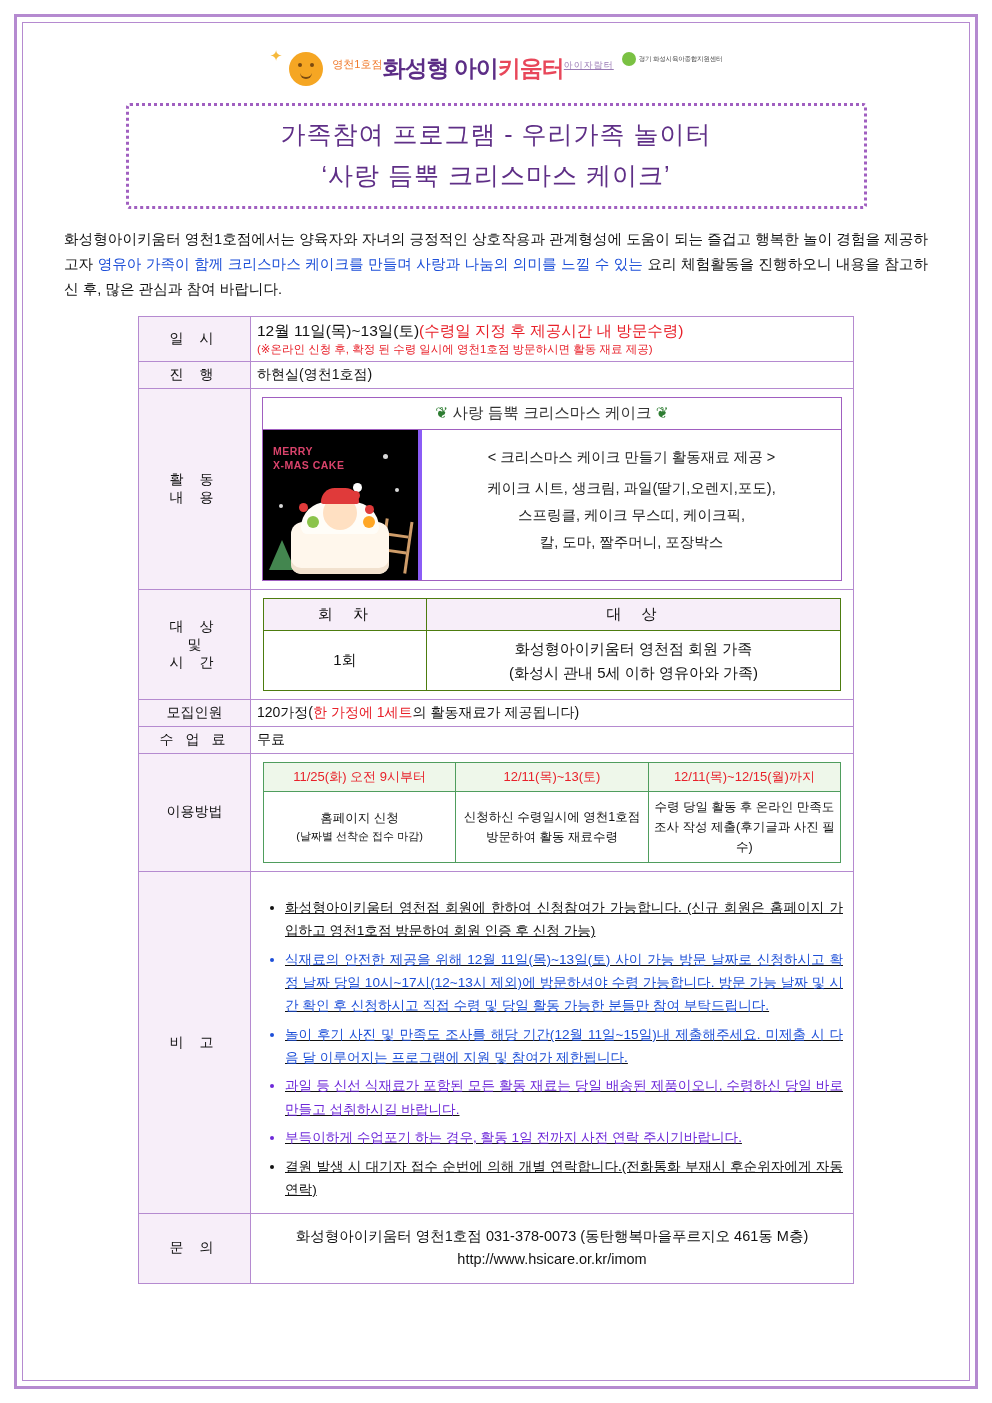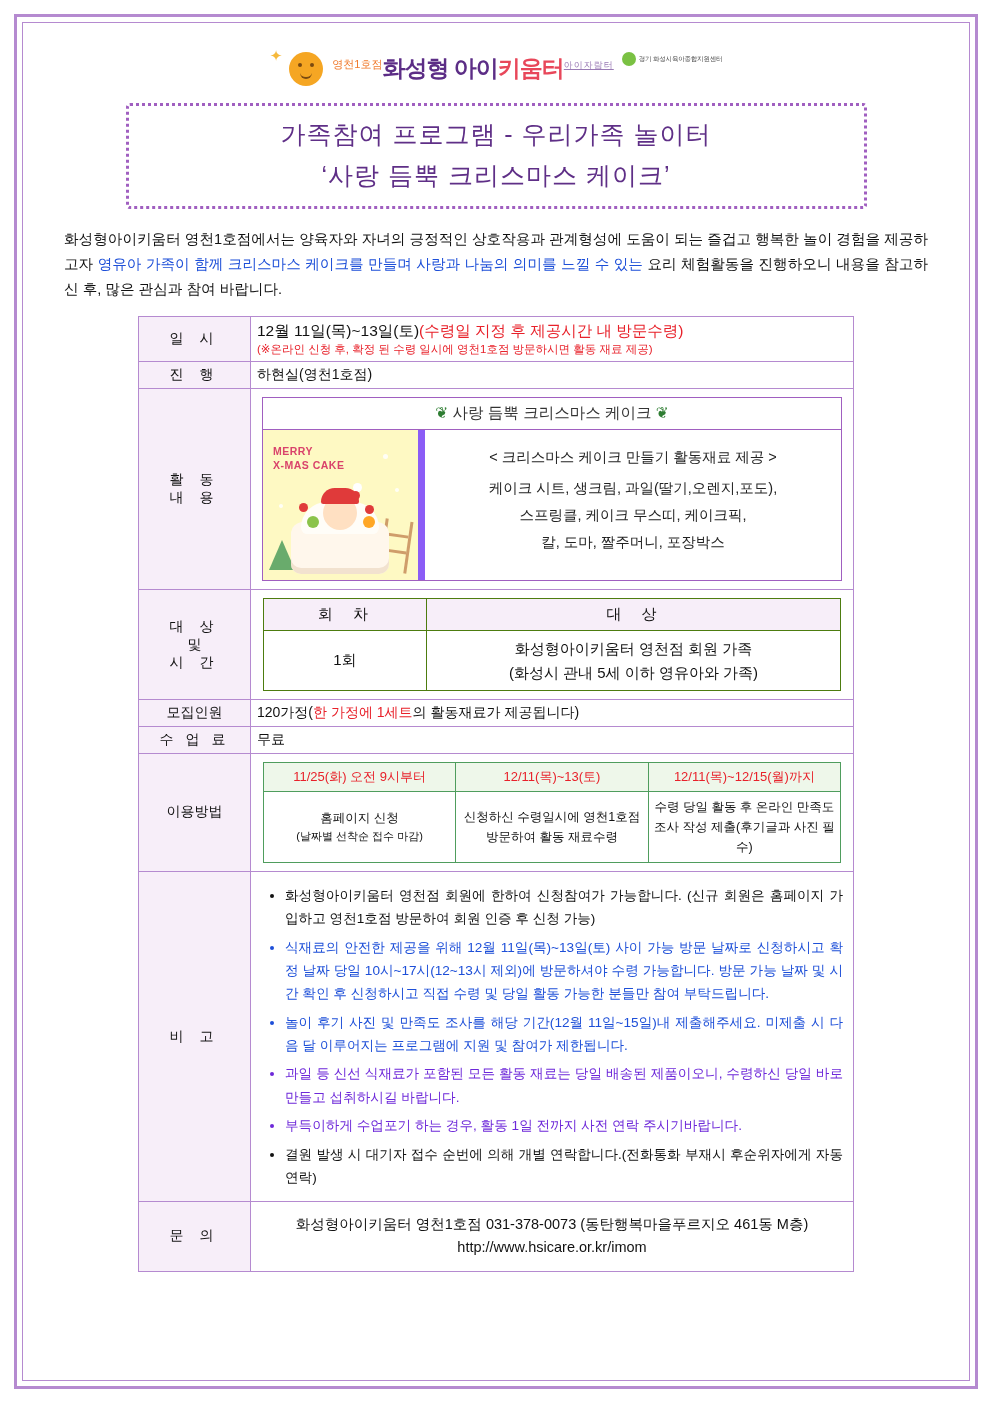--- a/index.html
+++ b/index.html
@@ -123,22 +123,22 @@
   .line1{font-size:15.5px;}
 
   
   .act-box{border:1px solid #a05fc0;margin:4px auto;width:98%;}
   .act-head{
     text-align:center;padding:5px 0;font-size:15.5px;color:#333;
     border-bottom:1px solid #a05fc0;
   }
   .act-body{display:flex;}
   .act-img{
-    width:155px;flex:none;border-right:7px solid #8b5cf6;
-    position:relative;overflow:hidden;background:#fef9c3;height:150px;
+    width:155px;flex:none;border-right:4px solid #8b5cf6;
+    position:relative;overflow:hidden;background:#000000;height:150px;
   }
   .act-img .imgtxt{
     position:absolute;left:10px;top:14px;color:#d9436b;font-weight:bold;
     font-size:10.5px;line-height:1.35;letter-spacing:0.5px;
   }
   .cake{
     position:absolute;left:28px;bottom:6px;width:98px;height:88px;
   }
   .cake .cream{
     position:absolute;left:0;bottom:0;width:98px;height:52px;
@@ -213,21 +213,21 @@
   table.usage td{
     border:1px solid #4f9d5d;text-align:center;font-size:13px;padding:5px 3px;
     color:#111;
   }
   table.usage td.uh{background:#eef7ea;color:#e8212a;font-size:13px;}
   table.usage td.ub{line-height:1.6;font-size:12.5px;}
   table.usage td.ub .sub{font-size:11px;}
 
   
   ul.notes{
-    margin:8px 4px 8px 14px;padding-left:14px;
+    margin:20px 4px 8px 14px;padding-left:14px;text-decoration:underline;
   }
   ul.notes li{
     font-size:13.6px;line-height:1.72;margin-bottom:5px;text-align:justify;
   }
   li.blue{color:#1d4fd8;}
   li.red{color:#6d28d9;}
   li.black{color:#111;}
 
   
   .contact{

